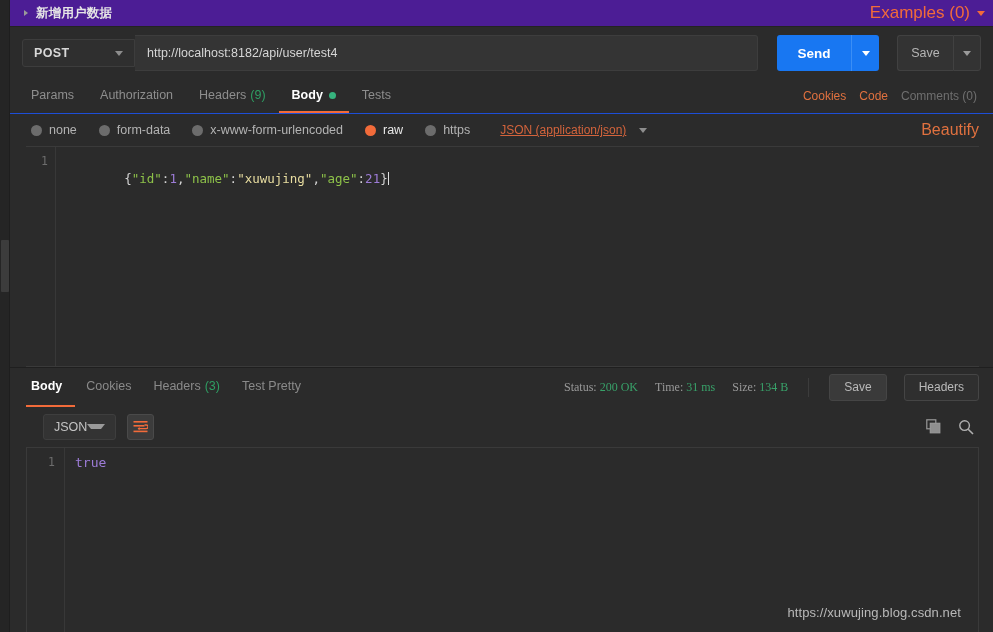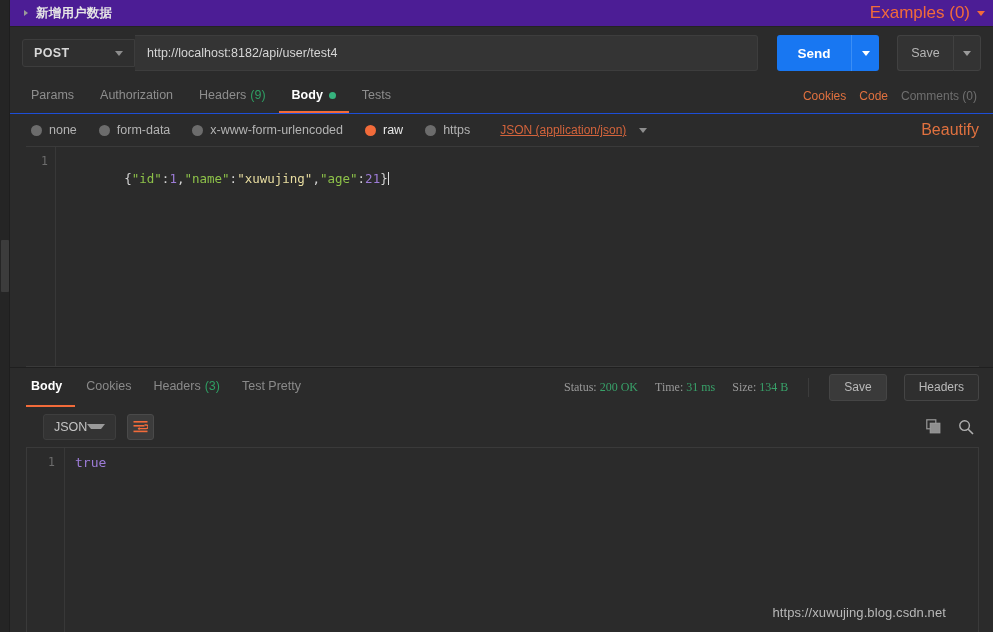--- a/index.html
+++ b/index.html
@@ -444,21 +444,21 @@
     flex: 1 1 auto;
     padding: 6px 0 0 10px;
     font-family: "DejaVu Sans Mono", monospace;
     font-size: 13px;
     line-height: 17px;
     color: #9d7cd8;
     white-space: pre;
   }
   .watermark {
     position: absolute;
-    right: 32px; bottom: 12px;
+    right: 17px; bottom: 12px;
     color: #b9b9b9;
     font-size: 13px;
     letter-spacing: .1px;
     pointer-events: none;
   }
 </style>
 </head>
 <body>
 
 <div id="app">

